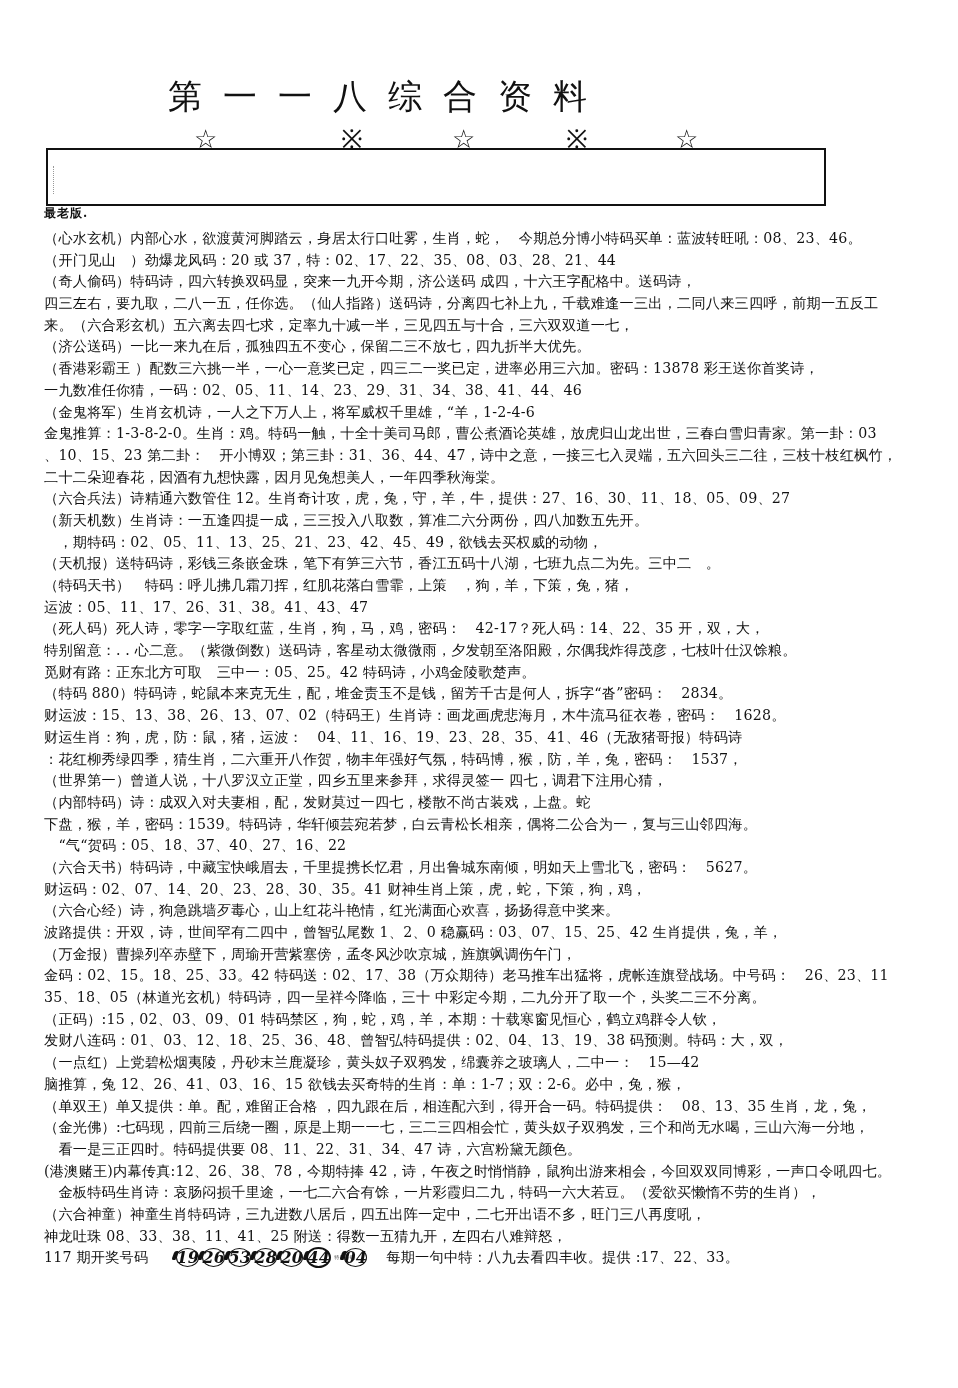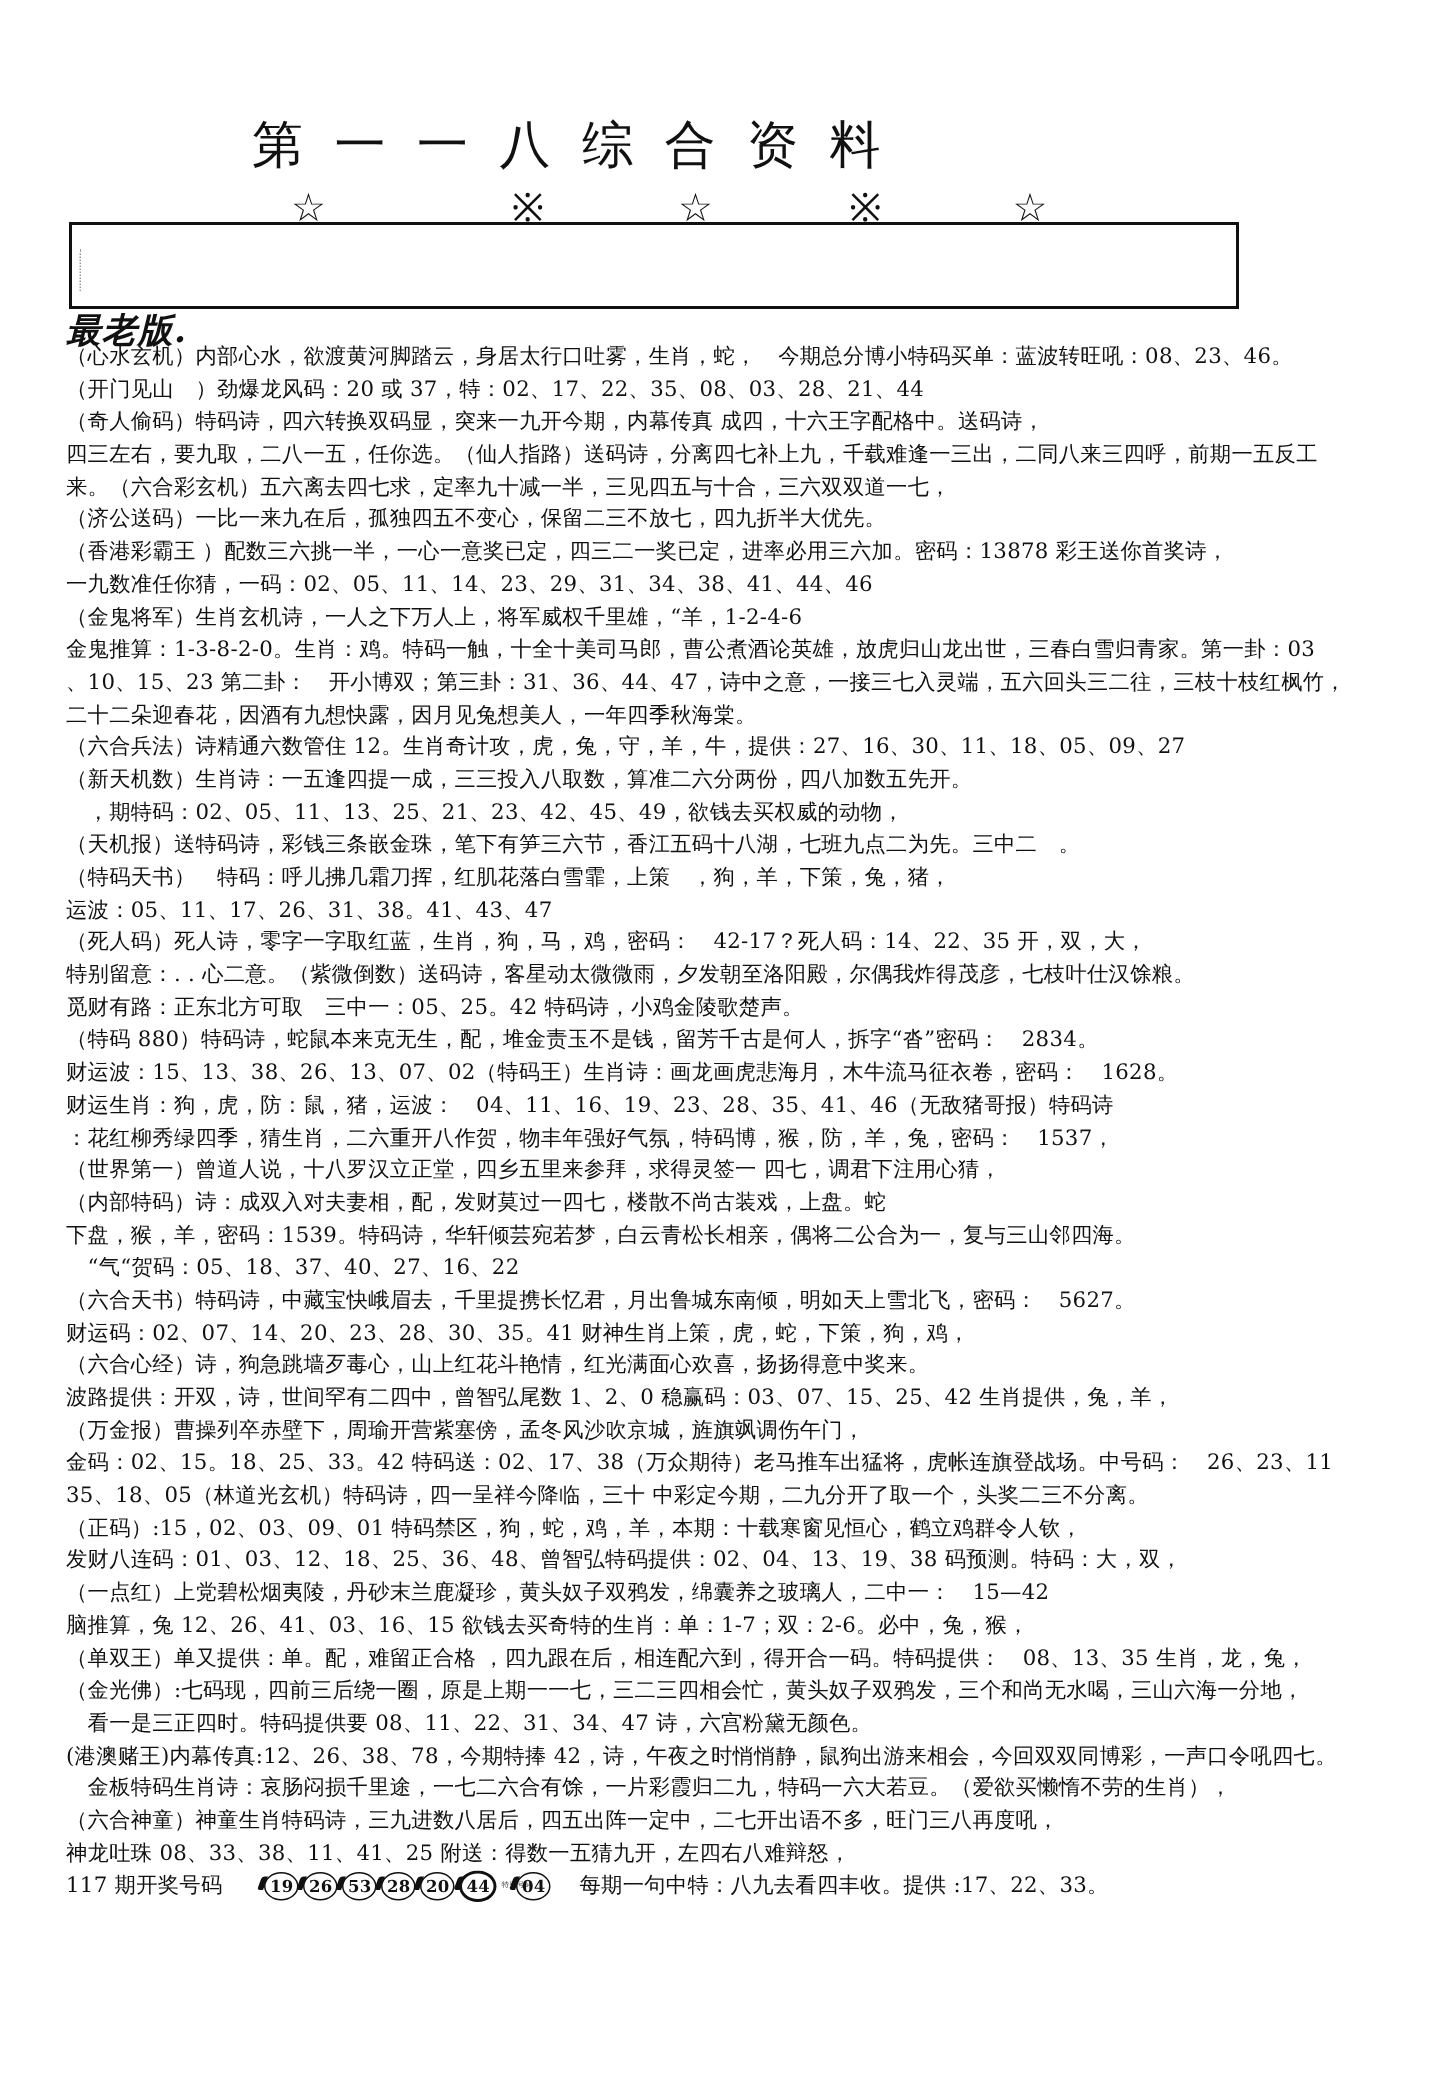--- a/index.html
+++ b/index.html
@@ -1,25 +1,25 @@
 <!DOCTYPE html>
 <html><head>
 <meta charset="utf-8">
 <style>
   html, body { margin: 0; padding: 0; background: #ffffff; }
   body { width: 958px; height: 1388px; position: relative; overflow: hidden; color: #111; font-family: "DejaVu Serif", "Liberation Serif", serif; }
   .title { position: absolute; left: 168px; top: 74px; font-size: 34px; letter-spacing: 21px; color: #111; font-family: Liberation Mono, monospace; font-weight: normal; white-space: nowrap; }
   .deco { position: absolute; top: 126px; font-size: 26px; color: #111; line-height: 1; }
   .box { position: absolute; left: 46px; top: 148px; width: 776px; height: 54px; border: 2px solid #111; background: #fff; }
   .box-dots { position: absolute; left: 5px; top: 16px; width: 1px; height: 28px; border-left: 1px dotted #999; }
-  .edition { position: absolute; left: 44px; top: 205px; font-size: 23px; font-weight: bold; font-style: italic; letter-spacing: 1px; }
+  .edition { position: absolute; left: 44px; top: 205px; font-size: 12px; font-weight: bold; letter-spacing: 1px; }
   .content { position: absolute; left: 44px; top: 228px; width: 914px; }
   .line { height: 21.7px; line-height: 21.7px; font-size: 14.2px; white-space: nowrap; overflow: hidden; letter-spacing: 0.2px; }
   .result-line { display: flex; align-items: flex-start; }
-  .ball { display: inline-flex; align-items: center; justify-content: center; width: 21px; height: 17px; border-radius: 50%; border: 1.5px solid #111; font-size: 11px; font-weight: bold; margin-right: 3px; position: relative; }
+  .ball { display: inline-flex; align-items: center; justify-content: center; width: 21px; height: 17px; border-radius: 50%; border: 1.5px solid #111; font-size: 16px; font-weight: bold; margin-right: 3px; position: relative; font-style: italic; }
   .ball::before { content: ""; position: absolute; left: -4px; top: 2px; width: 4px; height: 9px; background: #111; border-radius: 2px 0 0 2px; transform: skewX(-20deg); }
   .ball.special { border-width: 2px; }
   .sep-tiny { font-size: 5px; width: 6px; line-height: 5px; margin-right: 4px; color: #444; }
   .balls { display: inline-flex; align-items: center; margin-left: 28px; margin-right: 16px; }
 </style>
 </head>
 <body>
 
 <div class="title">第一一八综合资料</div>
 
@@ -31,21 +31,21 @@
 
 <div class="box">
   <div class="box-dots"></div>
 </div>
 
 <div class="edition">最老版.</div>
 
 <div class="content">
   <div class="line">（心水玄机）内部心水，欲渡黄河脚踏云，身居太行口吐雾，生肖，蛇，　今期总分博小特码买单：蓝波转旺吼：08、23、46。</div>
   <div class="line">（开门见山　）劲爆龙风码：20 或 37，特：02、17、22、35、08、03、28、21、44</div>
-  <div class="line">（奇人偷码）特码诗，四六转换双码显，突来一九开今期，内幕传真 成四，十六王字配格中。送码诗，</div>
+  <div class="line">（奇人偷码）特码诗，四六转换双码显，突来一九开今期，济公送码 成四，十六王字配格中。送码诗，</div>
   <div class="line">四三左右，要九取，二八一五，任你选。（仙人指路）送码诗，分离四七补上九，千载难逢一三出，二同八来三四呼，前期一五反工</div>
   <div class="line">来。（六合彩玄机）五六离去四七求，定率九十减一半，三见四五与十合，三六双双道一七，</div>
   <div class="line">（济公送码）一比一来九在后，孤独四五不变心，保留二三不放七，四九折半大优先。</div>
   <div class="line">（香港彩霸王 ）配数三六挑一半，一心一意奖已定，四三二一奖已定，进率必用三六加。密码：13878 彩王送你首奖诗，</div>
   <div class="line">一九数准任你猜，一码：02、05、11、14、23、29、31、34、38、41、44、46</div>
   <div class="line">（金鬼将军）生肖玄机诗，一人之下万人上，将军威权千里雄，“羊，1-2-4-6</div>
   <div class="line">金鬼推算：1-3-8-2-0。生肖：鸡。特码一触，十全十美司马郎，曹公煮酒论英雄，放虎归山龙出世，三春白雪归青家。第一卦：03</div>
   <div class="line">、10、15、23 第二卦：　开小博双；第三卦：31、36、44、47，诗中之意，一接三七入灵端，五六回头三二往，三枝十枝红枫竹，</div>
   <div class="line">二十二朵迎春花，因酒有九想快露，因月见兔想美人，一年四季秋海棠。</div>
   <div class="line">（六合兵法）诗精通六数管住 12。生肖奇计攻，虎，兔，守，羊，牛，提供：27、16、30、11、18、05、09、27</div>

